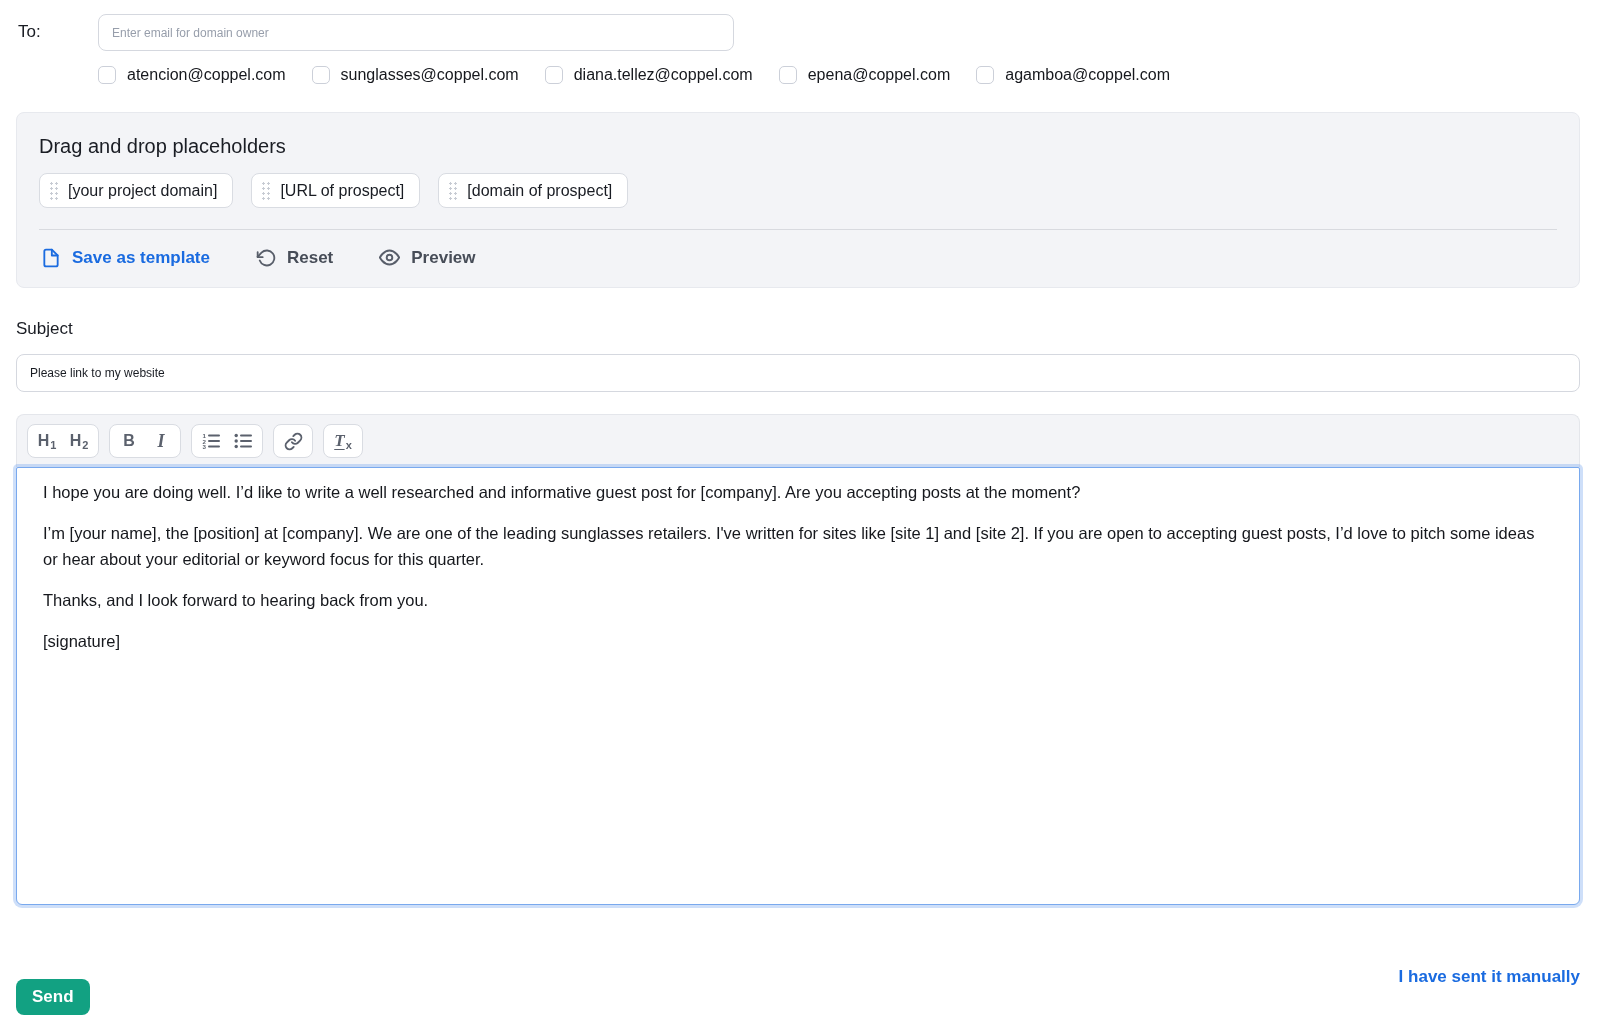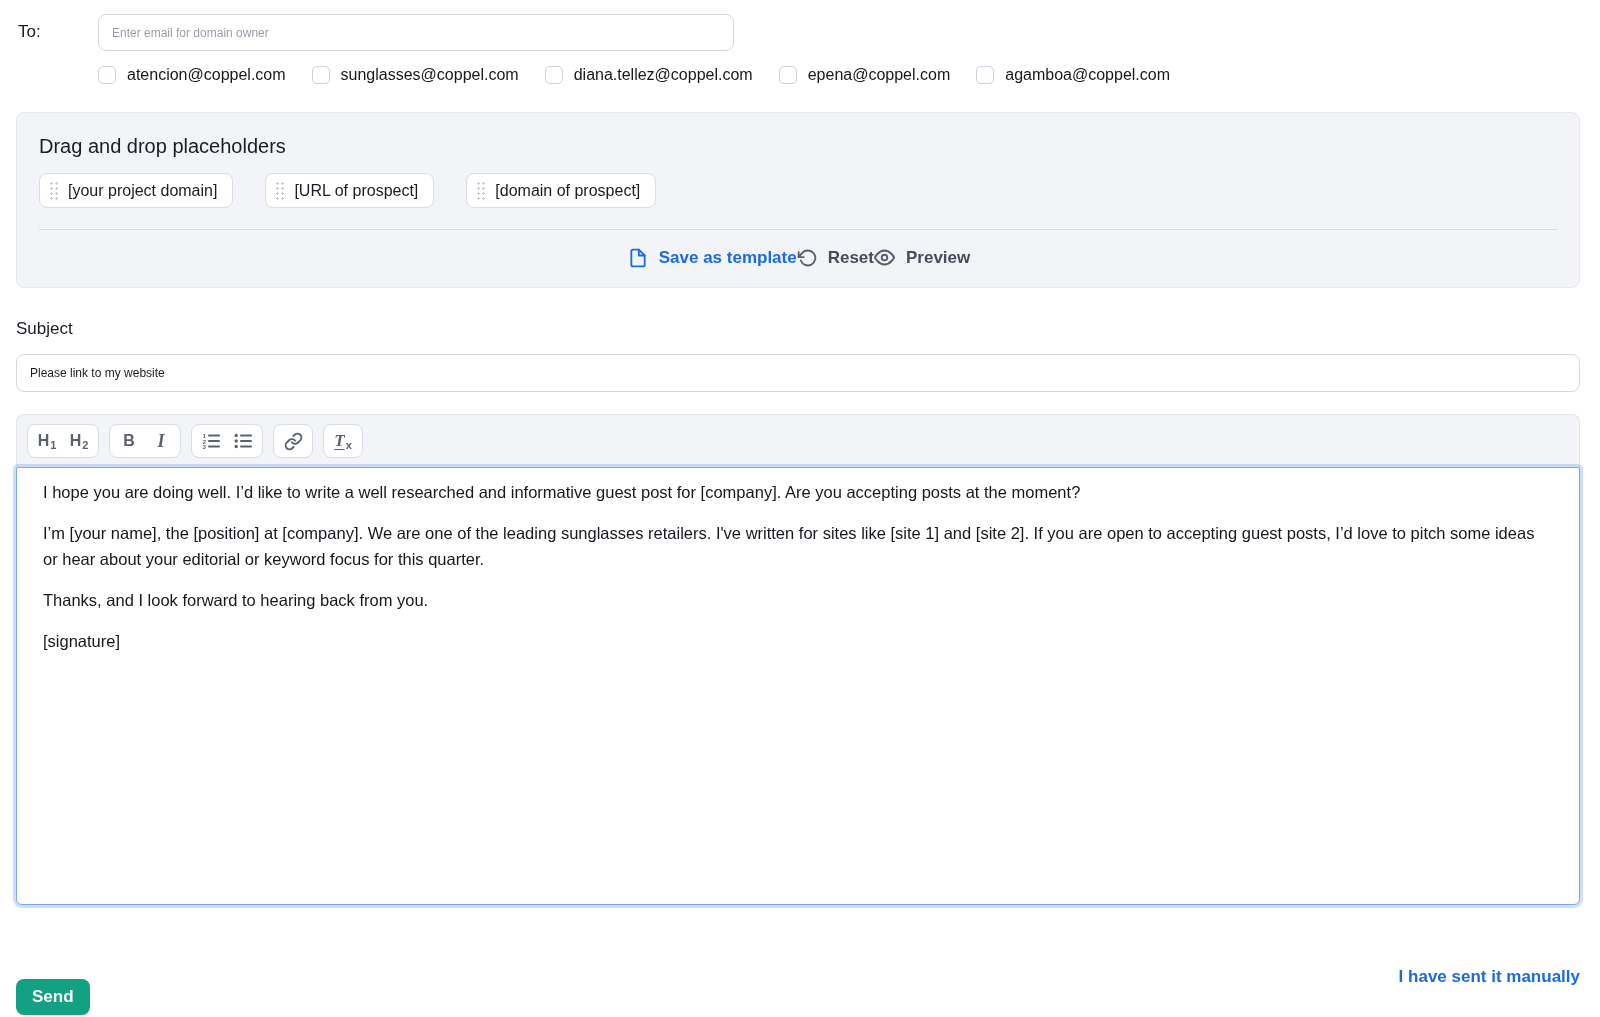--- a/index.html
+++ b/index.html
@@ -34,34 +34,34 @@
   }
   .email-text { font-size: 16px; color: #16181d; }
 
   
   .panel {
     margin-top: 28px; background: #f3f4f7;
     border: 1px solid #e7e9ee; border-radius: 8px;
     padding: 22px 22px 0 22px;
   }
   .panel-title { font-size: 20px; color: #1a1d24; margin-bottom: 15px; }
-  .chips { display: flex; gap: 32px; }
+  .chips { display: flex; gap: 18px; }
   .chip {
     display: flex; align-items: center; gap: 10px;
     background: #fff; border: 1px solid #d9dce2; border-radius: 8px;
     padding: 7px 15px 7px 9px; cursor: grab; user-select: none;
   }
   .drag-dots {
     width: 9px; height: 19px;
     background-image: radial-gradient(#c7cbd3 1.2px, transparent 1.3px);
     background-size: 5px 5px; background-position: 0 0;
   }
   .chip-label { font-size: 16px; color: #191c23; }
   .panel-divider { border: none; border-top: 1px solid #d8dadf; margin-top: 21px; }
-  .panel-actions { display: flex; align-items: center; padding: 17px 0 19px 2px; justify-content: center; }
+  .panel-actions { display: flex; align-items: center; gap: 46px; padding: 17px 0 19px 2px; }
   .action { display: flex; align-items: center; gap: 11px; font-size: 17px; font-weight: 700; cursor: pointer; background: none; border: none; font-family: "Liberation Sans", sans-serif; }
   .action-blue { color: #1a6be0; }
   .action-gray { color: #474d58; }
   .action svg { display: block; }
 
   
   .subject-label { margin-top: 31px; font-size: 17px; color: #191c23; }
   #subject-input { width: 100%; margin-top: 15px; height: 38px; }
 
   

